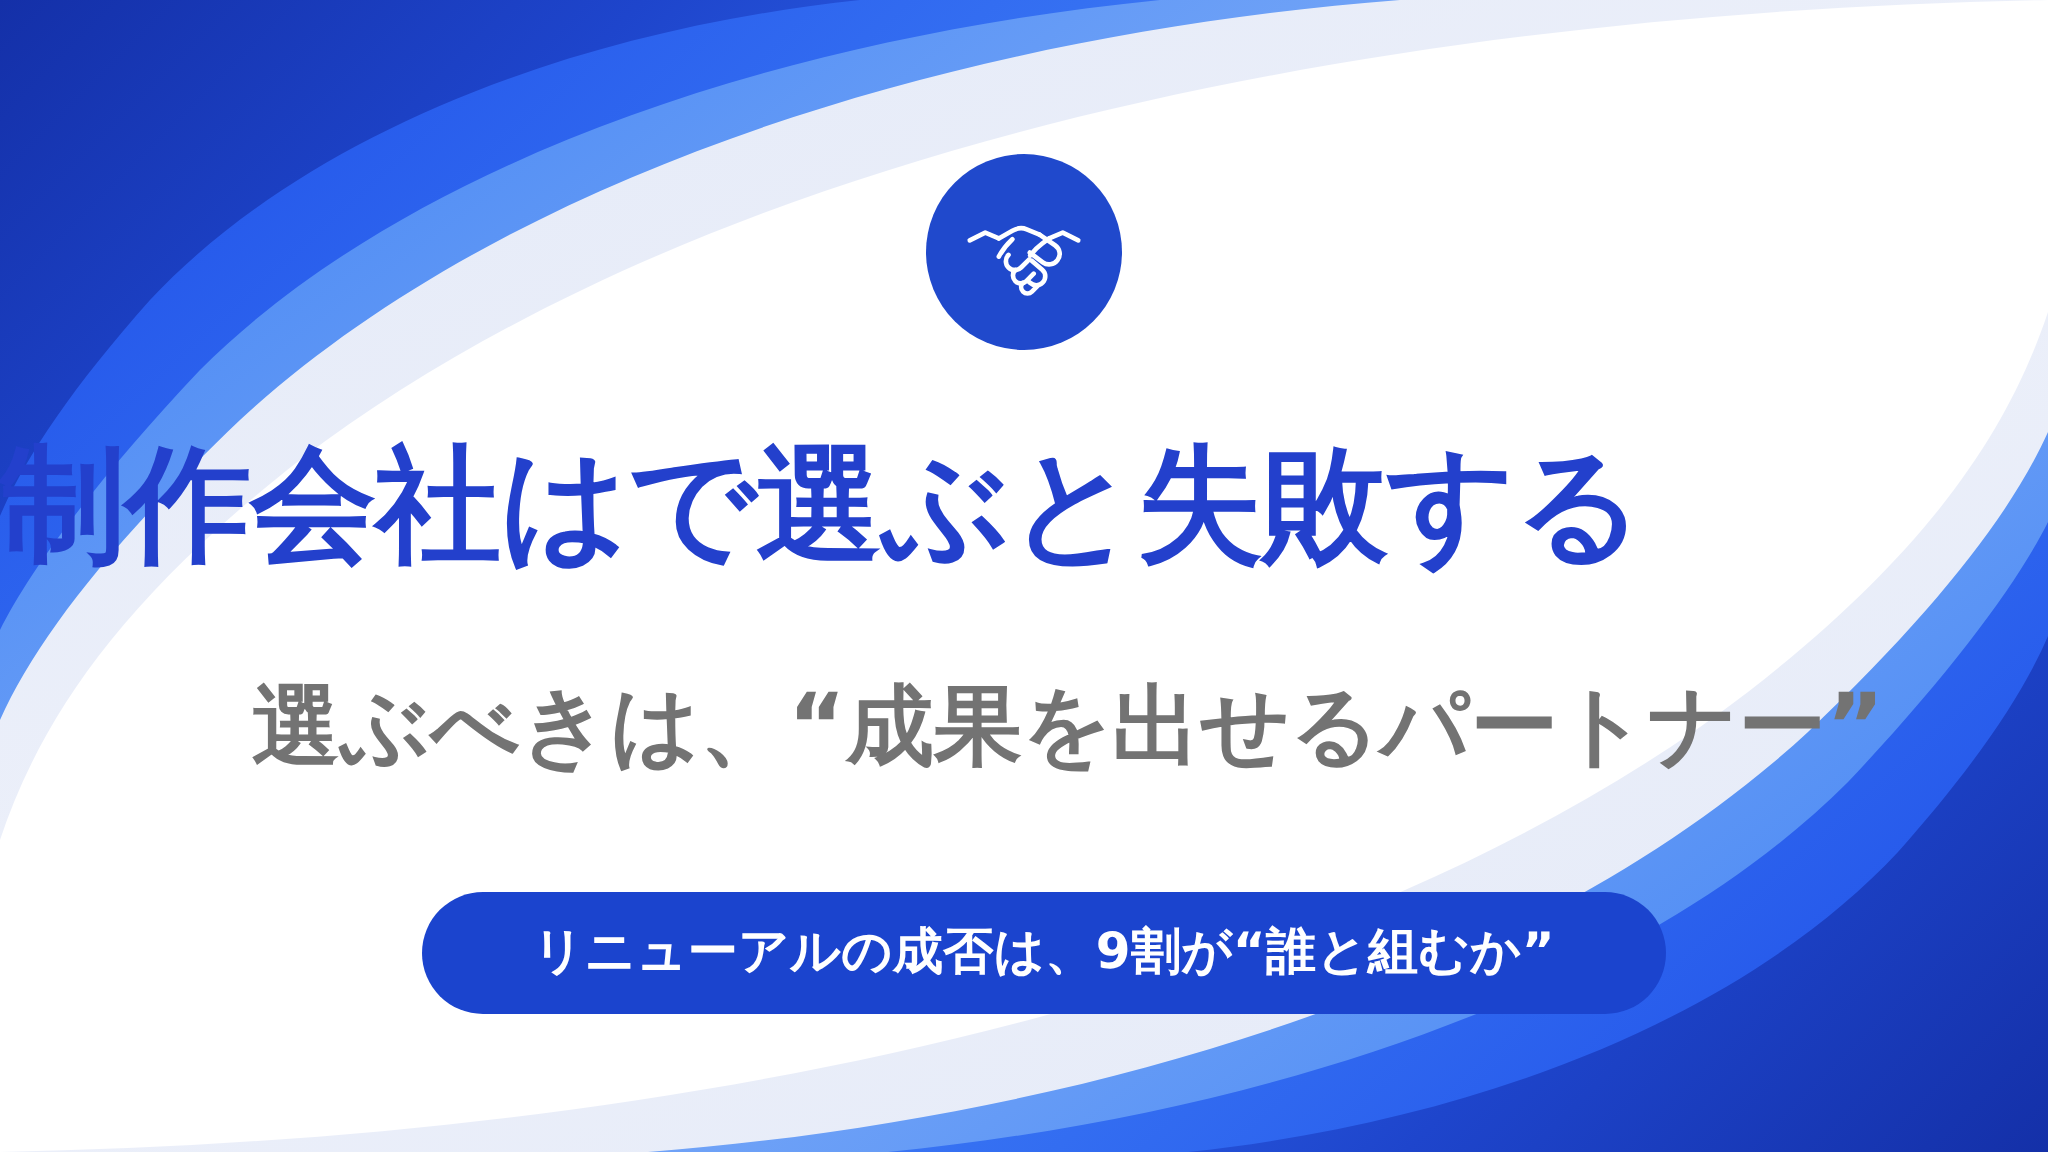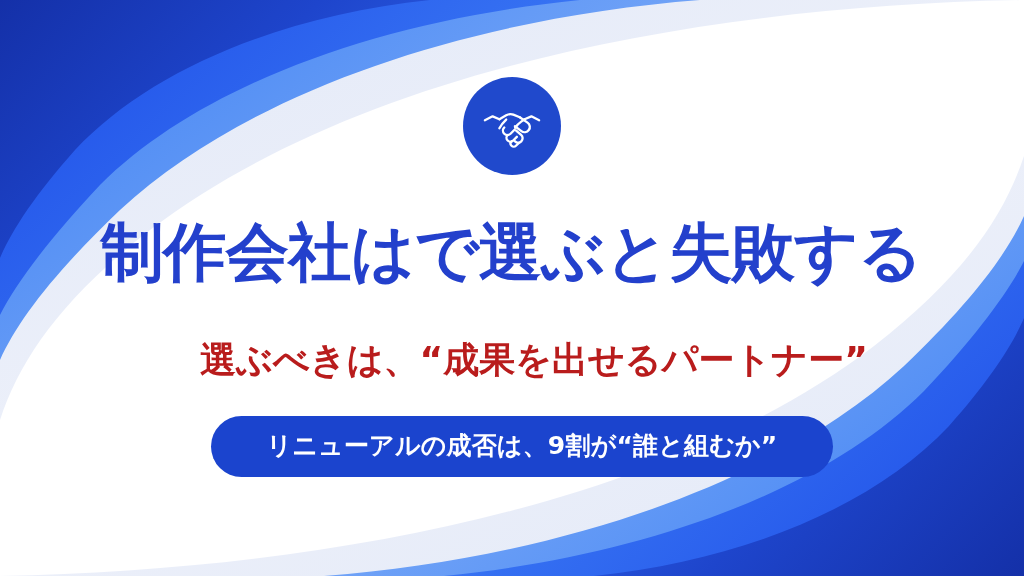--- a/index.html
+++ b/index.html
@@ -48,21 +48,20 @@
 
   
   .headline {
     position: absolute;
     left: 0;
     right: 1px;
     top: 202px;
     height: 100px;
     display: flex;
     align-items: center;
-    justify-content: center;
     white-space: nowrap;
   }
   .headline-text {
     font-size: 63px;
     font-weight: 700;
     color: #2340CC;
     letter-spacing: -0.5px;
     line-height: 1;
     display: inline-flex;
     align-items: center;
@@ -72,34 +71,34 @@
     background: #FAF7A0;
   }
 
   
   .subtitle {
     position: absolute;
     left: 0;
     right: 0;
     top: 338px;
     text-align: center;
-    font-size: 36px;
+    font-size: 44px;
     font-weight: 700;
-    color: #b91c1c;
+    color: #737373;
     line-height: 1.2;
     white-space: nowrap;
     margin-left: 44px;
   }
 
   
   .pill-wrap {
     position: absolute;
     left: 0;
     right: 0;
-    top: 416px;
+    top: 446px;
     display: flex;
     justify-content: center;
     padding-left: 20px;
   }
   .pill {
     background: #1B44CE;
     color: #ffffff;
     font-size: 25px;
     font-weight: 700;
     border-radius: 34px;

